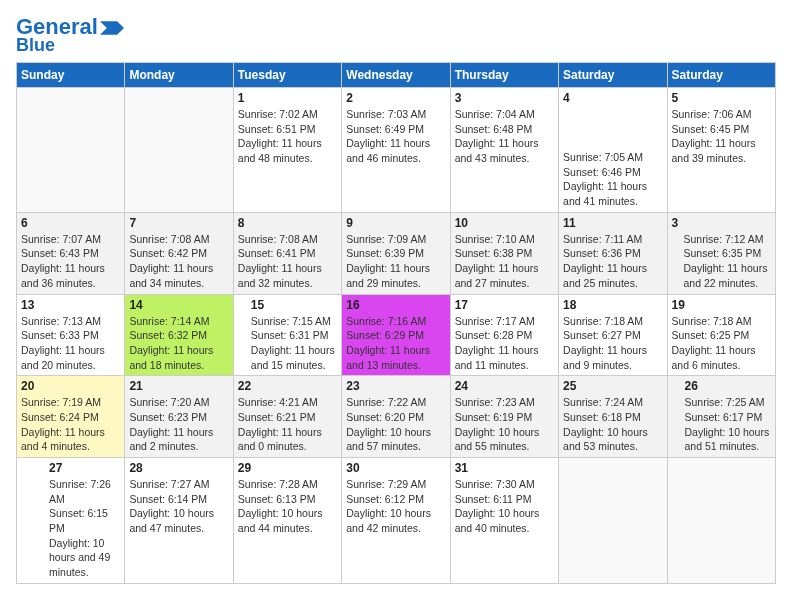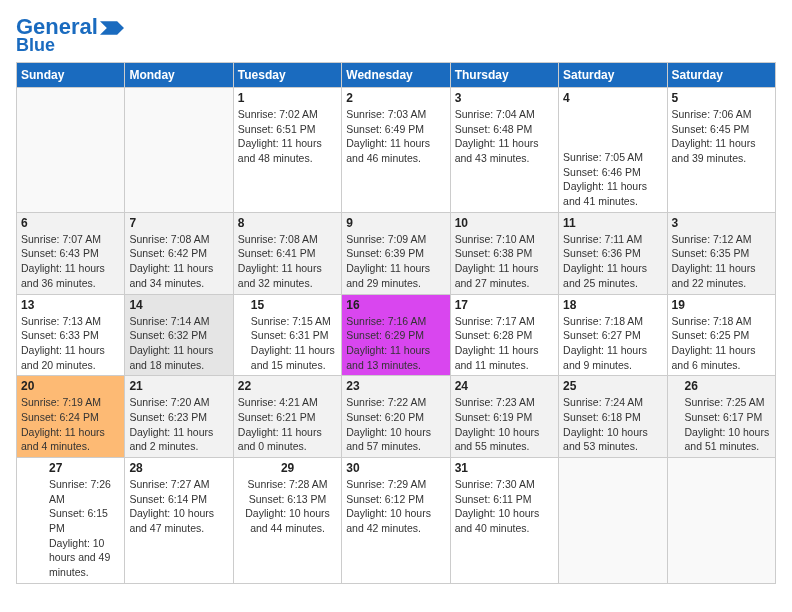--- a/index.html
+++ b/index.html
@@ -188,33 +188,33 @@
 Daylight: 11 hours and 27 minutes.</div>
         </td>
         <td style="background: rgb(242, 242, 242);">
           <span class="day-num">11</span>
           <div class="day-info" style="white-space: pre-line;">Sunrise: 7:11 AM
 Sunset: 6:36 PM
 Daylight: 11 hours and 25 minutes.</div>
         </td>
         <td style="background: rgb(242, 242, 242);">
           <span class="day-num">3</span>
-          <div class="day-info" style="white-space: pre-line;">Sunrise: 7:12 AM
+          <div class="day-info" style="white-space: pre-line; margin-left: 12px;">Sunrise: 7:12 AM
 Sunset: 6:35 PM
 Daylight: 11 hours and 22 minutes.</div>
         </td>
       </tr>
       <tr>
         <td style="background: rgb(255, 255, 255);">
           <span class="day-num">13</span>
           <div class="day-info" style="white-space: pre-line;">Sunrise: 7:13 AM
 Sunset: 6:33 PM
 Daylight: 11 hours and 20 minutes.</div>
         </td>
-        <td style="background: #e5e5e5;">
+        <td style="background: #bef264;">
           <span class="day-num">14</span>
           <div class="day-info" style="white-space: pre-line;">Sunrise: 7:14 AM
 Sunset: 6:32 PM
 Daylight: 11 hours and 18 minutes.</div>
         </td>
         <td style="background: rgb(255, 255, 255); padding-left: 17px;">
           <span class="day-num">15</span>
           <div class="day-info" style="white-space: pre-line;">Sunrise: 7:15 AM
 Sunset: 6:31 PM
 Daylight: 11 hours and 15 minutes.</div>
@@ -238,21 +238,21 @@
 Daylight: 11 hours and 9 minutes.</div>
         </td>
         <td style="background: rgb(255, 255, 255);">
           <span class="day-num">19</span>
           <div class="day-info" style="white-space: pre-line;">Sunrise: 7:18 AM
 Sunset: 6:25 PM
 Daylight: 11 hours and 6 minutes.</div>
         </td>
       </tr>
       <tr>
-        <td style="background: #fdba74; margin-left: 40px;">
+        <td style="background: #fef9c3; margin-left: 40px;">
           <span class="day-num">20</span>
           <div class="day-info" style="white-space: pre-line;">Sunrise: 7:19 AM
 Sunset: 6:24 PM
 Daylight: 11 hours and 4 minutes.</div>
         </td>
         <td style="background: rgb(242, 242, 242);">
           <span class="day-num">21</span>
           <div class="day-info" style="white-space: pre-line;">Sunrise: 7:20 AM
 Sunset: 6:23 PM
 Daylight: 11 hours and 2 minutes.</div>
@@ -294,21 +294,21 @@
           <div class="day-info" style="white-space: pre-line;">Sunrise: 7:26 AM
 Sunset: 6:15 PM
 Daylight: 10 hours and 49 minutes.</div>
         </td>
         <td style="background: rgb(255, 255, 255);">
           <span class="day-num">28</span>
           <div class="day-info" style="white-space: pre-line;">Sunrise: 7:27 AM
 Sunset: 6:14 PM
 Daylight: 10 hours and 47 minutes.</div>
         </td>
-        <td style="background: rgb(255, 255, 255); text-align: center;">
+        <td style="background: rgb(255, 255, 255);">
           <span class="day-num">29</span>
           <div class="day-info" style="white-space: pre-line;">Sunrise: 7:28 AM
 Sunset: 6:13 PM
 Daylight: 10 hours and 44 minutes.</div>
         </td>
         <td style="background: rgb(255, 255, 255);">
           <span class="day-num">30</span>
           <div class="day-info" style="white-space: pre-line;">Sunrise: 7:29 AM
 Sunset: 6:12 PM
 Daylight: 10 hours and 42 minutes.</div>

